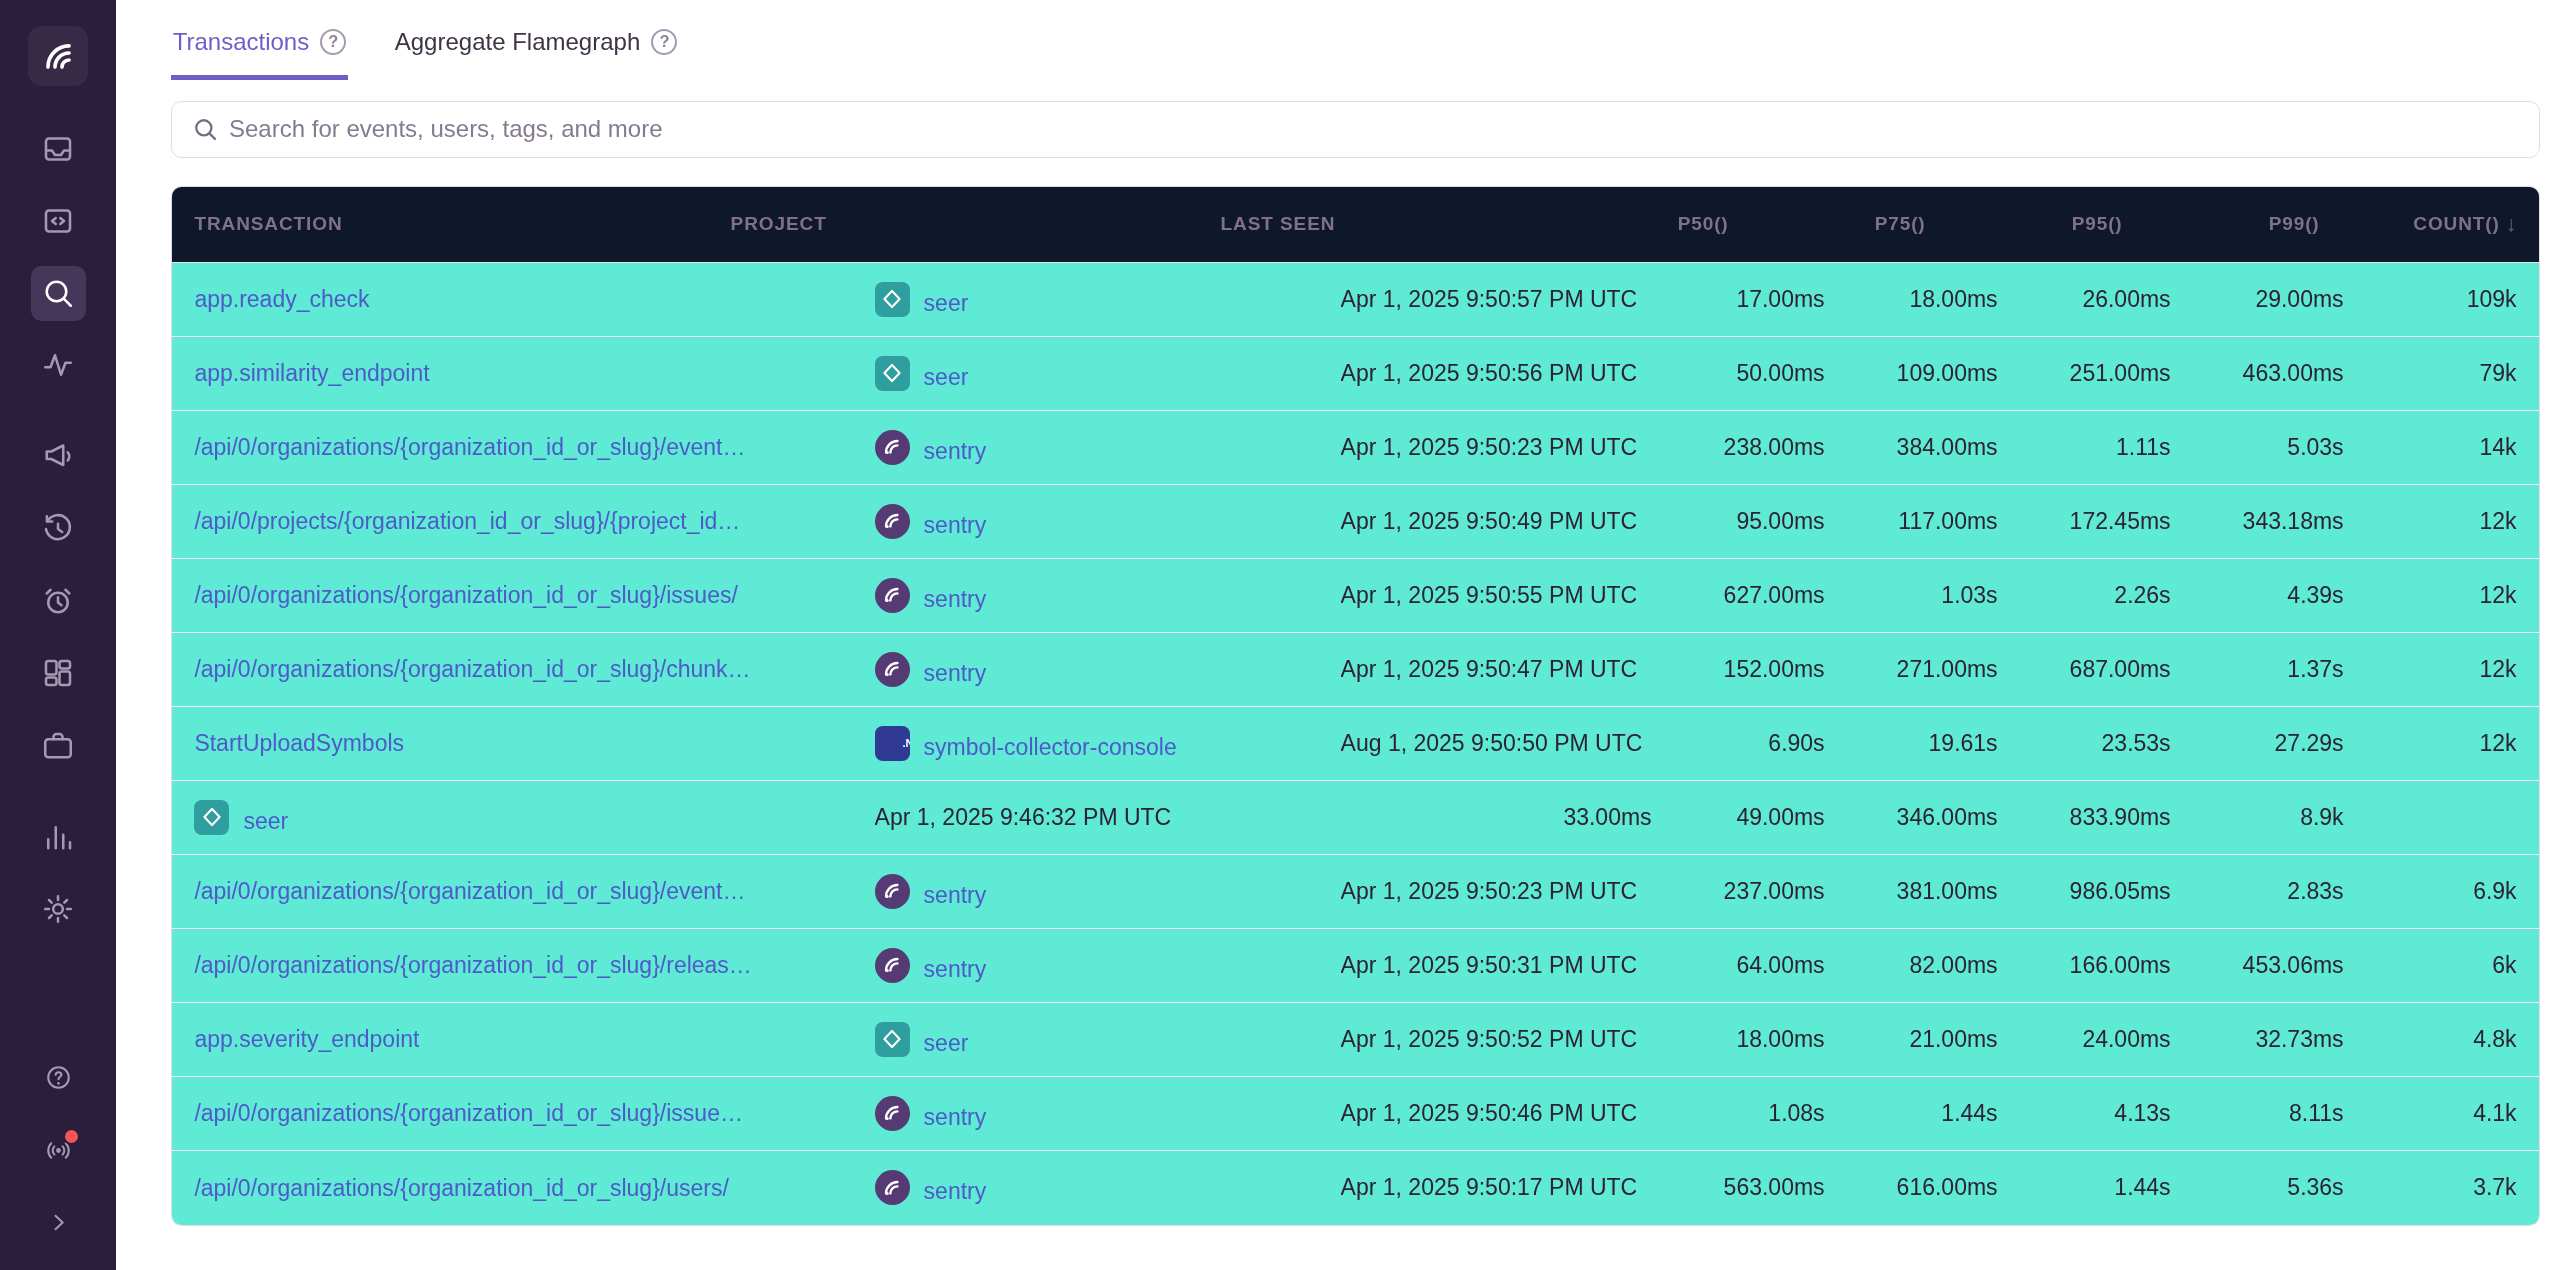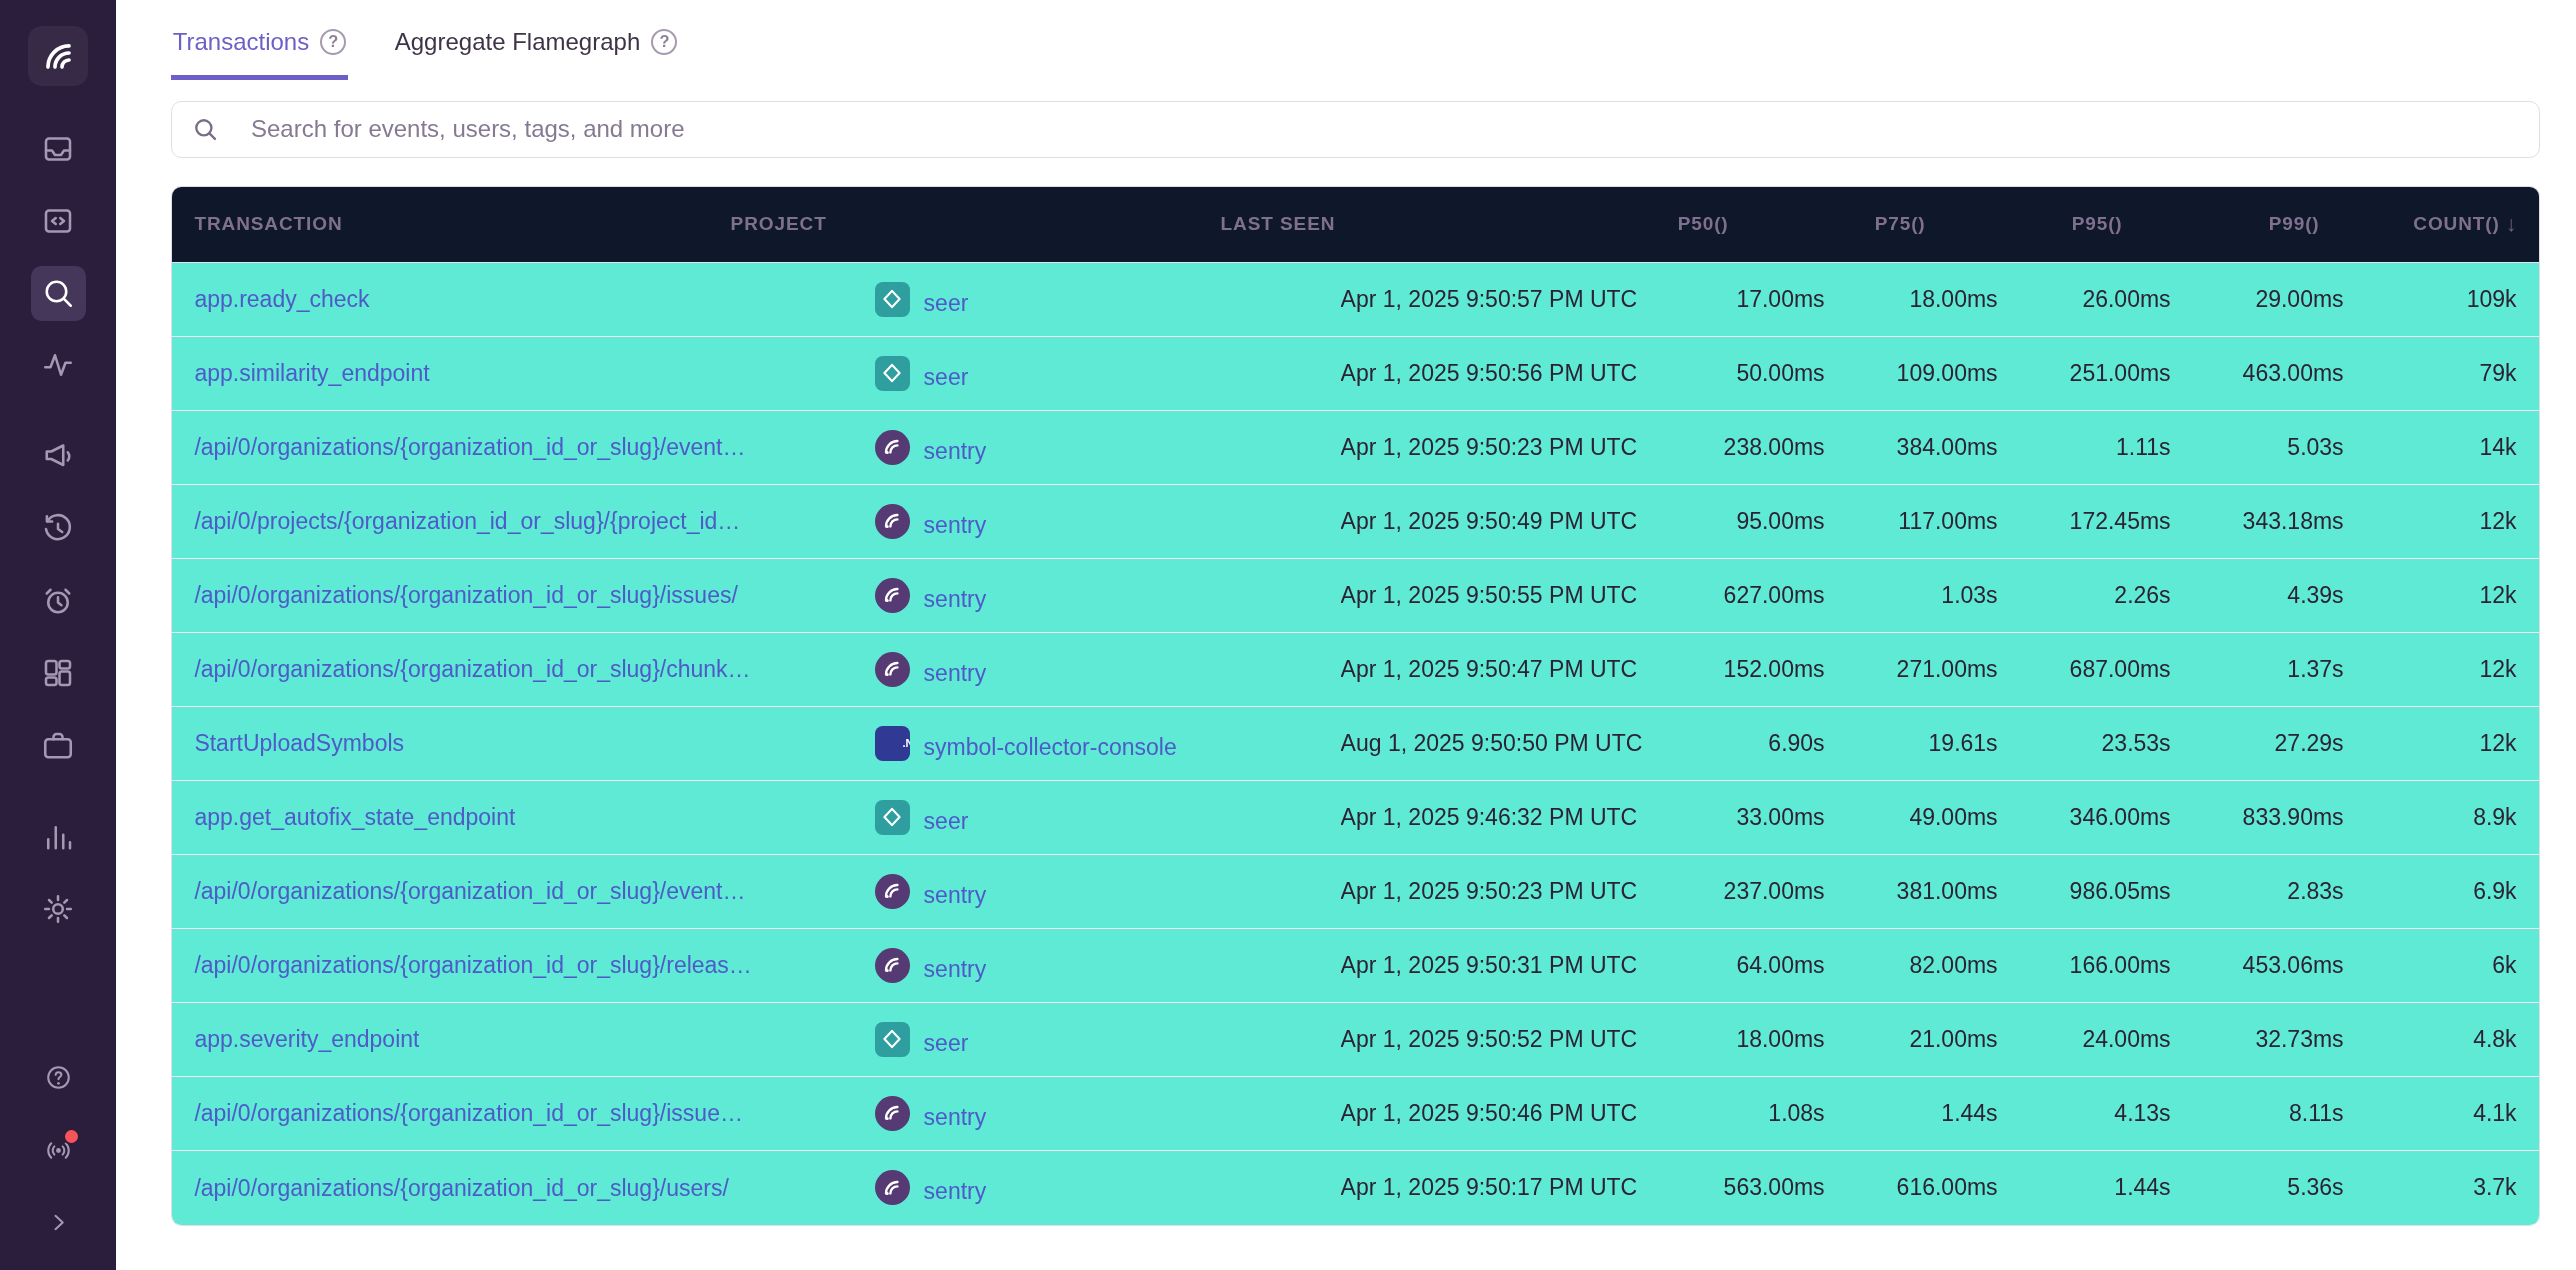--- a/index.html
+++ b/index.html
@@ -56,21 +56,21 @@
   .help-badge {
     width: 26px; height: 26px; border-radius: 50%;
     border: 2.2px solid #a59aaf; color: #8d8298;
     font-size: 16.4px; font-weight: 700; line-height: 1;
     display: flex; align-items: center; justify-content: center;
   }
 
   .search-bar {
     margin-top: 21px; height: 57px;
     border: 1.7px solid var(--border, #e0dce5); border-radius: 10.4px;
-    display: flex; align-items: center; gap: 32px; padding: 0 19px; background: #fff;
+    display: flex; align-items: center; gap: 10px; padding: 0 19px; background: #fff;
   }
   .search-bar svg { width: 28px; height: 28px; stroke: #7a6e87; stroke-width: 2; fill: none; stroke-linecap: round; flex: 0 0 28px; }
   .search-input { flex: 1; border: none; outline: none; font-size: 24px; font-family: inherit; color: #2b2233; background: transparent; }
   .search-input::placeholder { color: #857a91; }
 
   
   .table {
     margin-top: 28px;
     border: 1.7px solid var(--border, #e0dce5); border-radius: 10.4px;
     overflow: hidden; background: #fff;
@@ -406,23 +406,20 @@
       <a class="link">symbol-collector-console</a>
     </div>
     <div class="td">Aug 1, 2025 9:50:50 PM UTC</div>
     <div class="td td-num">6.90s</div>
     <div class="td td-num">19.61s</div>
     <div class="td td-num">23.53s</div>
     <div class="td td-num">27.29s</div>
     <div class="td td-num">12k</div>
   </div>
           <div class="grid-row tr">
-    <div class="td td-transaction">
-      <a class="link">app.get_autofix_state_endpoint</a>
-    </div>
     <div class="td td-project">
       <span class="platform-icon platform-seer">
         <svg class="pi pi-seer" viewBox="0 0 24 24">
           <path d="M12 4.5L19 12l-7 7.5L5 12z" fill="none" stroke="#fff" stroke-width="2" stroke-linejoin="round"></path>
         </svg>
 
       </span>
       <a class="link">seer</a>
     </div>
     <div class="td">Apr 1, 2025 9:46:32 PM UTC</div>

